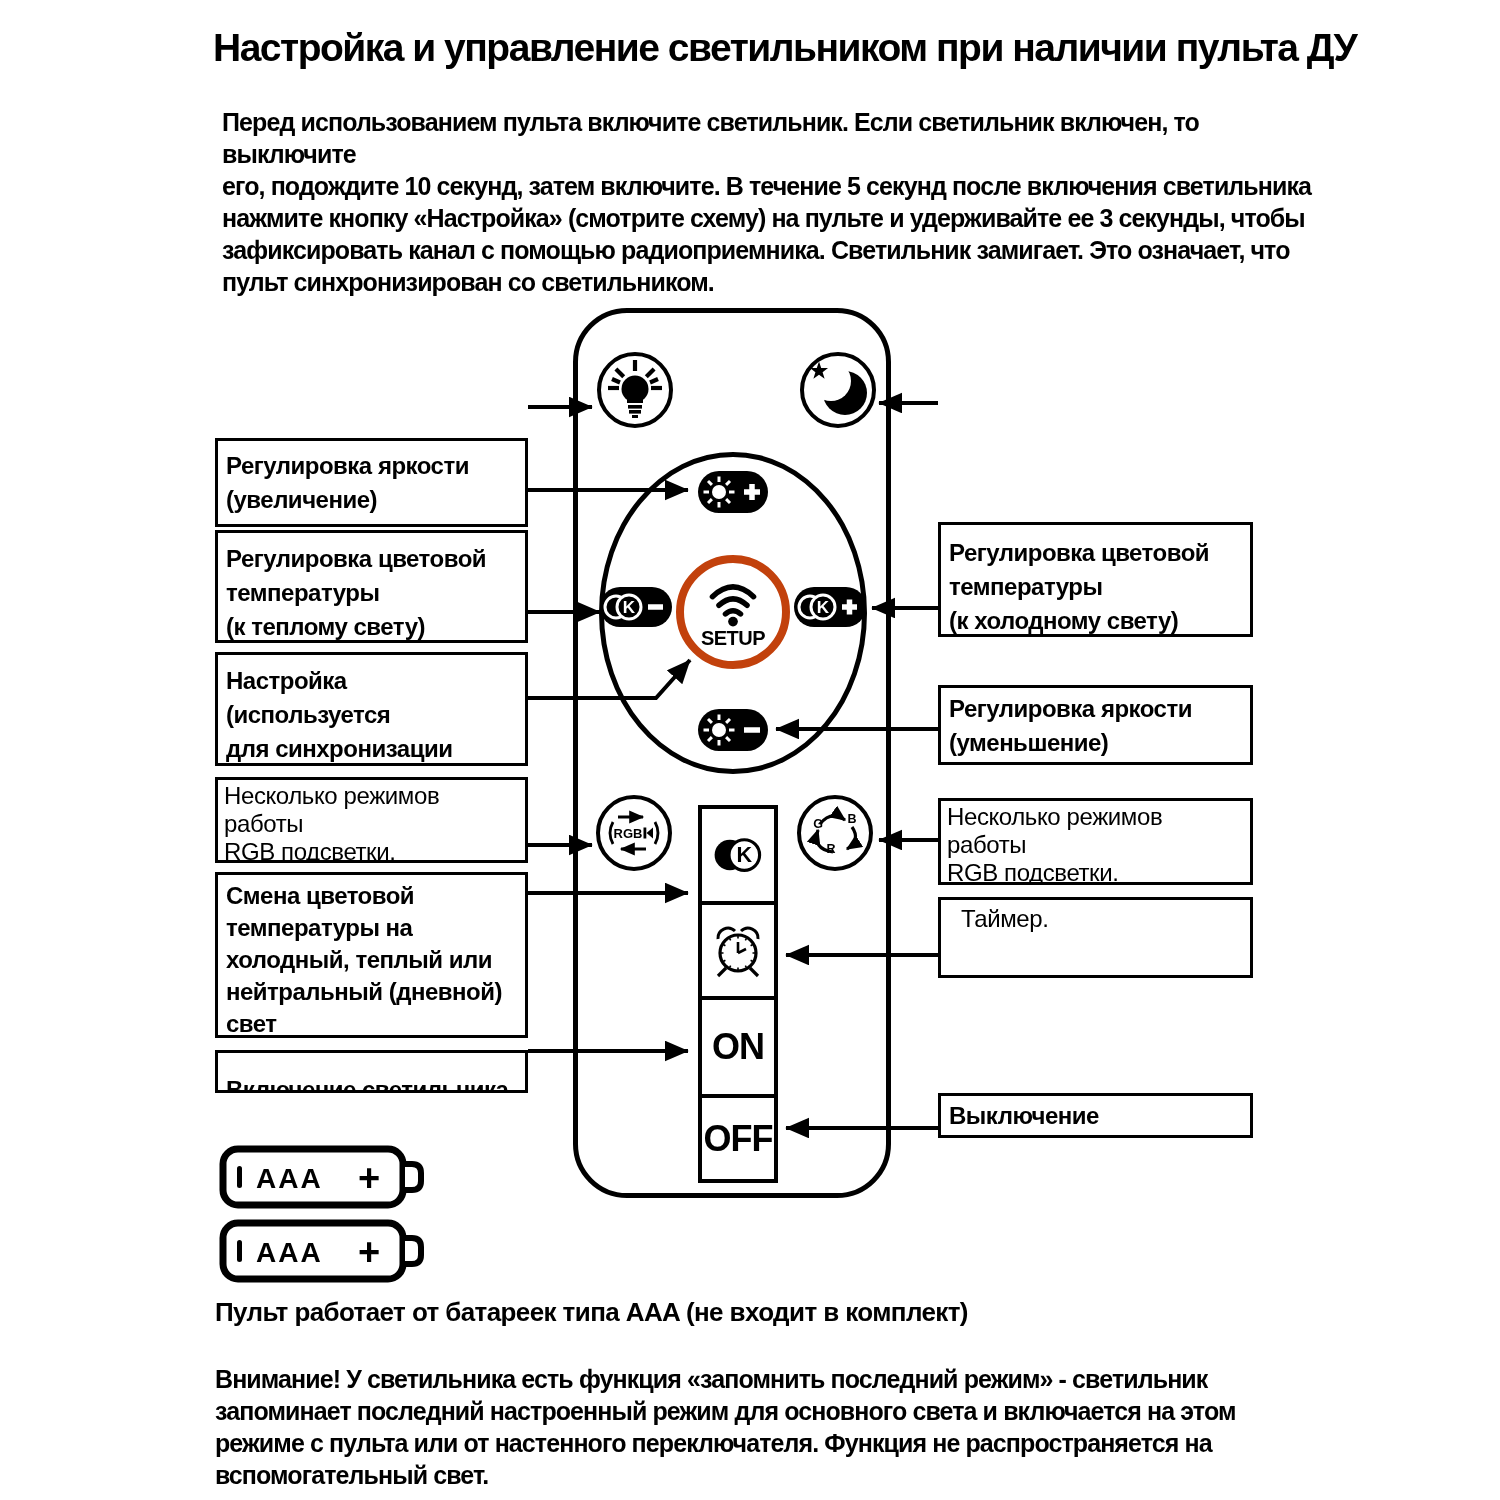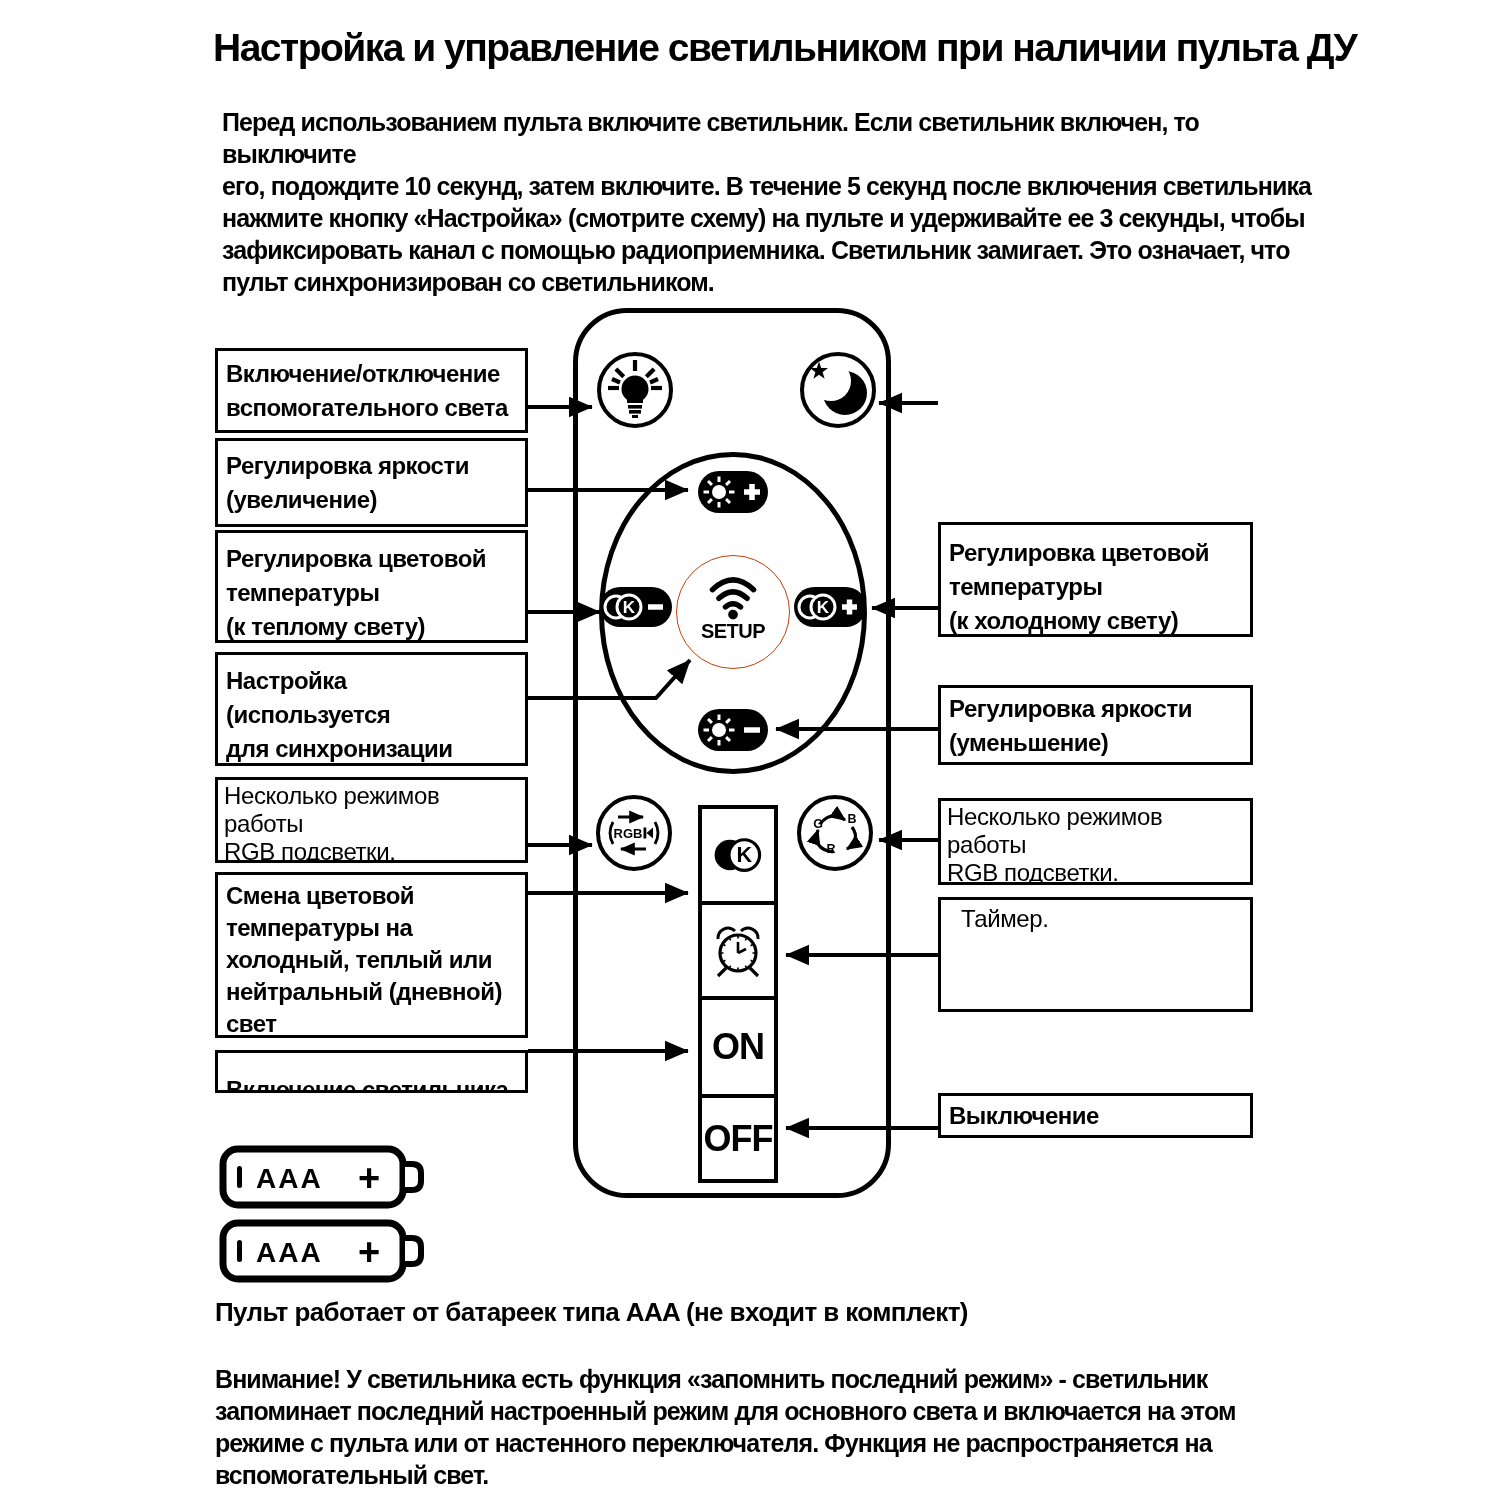--- a/index.html
+++ b/index.html
@@ -18,43 +18,41 @@
   .box-reg{font-weight:normal;line-height:28px;padding:2px 6px;letter-spacing:-0.4px;}
 
   
   #remote-body{left:573px;top:308px;width:318px;height:890px;border:5px solid #000;
                border-radius:54px;box-sizing:border-box;background:#fff;}
   .circle-btn{position:absolute;border:4px solid #000;border-radius:50%;background:#fff;
               box-sizing:border-box;display:flex;align-items:center;justify-content:center;}
   #nav-ring{left:599px;top:452px;width:268px;height:322px;border:5px solid #000;border-radius:50%;
             box-sizing:border-box;background:#fff;}
   .pill{position:absolute;background:#000;border-radius:999px;display:flex;align-items:center;justify-content:center;}
-  #setup-button{left:676px;top:555px;width:114px;height:114px;border:1px solid #c2410c;border-radius:50%;
+  #setup-button{left:676px;top:555px;width:114px;height:114px;border:8px solid #c2410c;border-radius:50%;
                 background:#fff;box-sizing:border-box;display:flex;flex-direction:column;align-items:center;}
   #setup-label{font-size:20px;font-weight:bold;letter-spacing:-0.5px;margin-top:0px;}
   #function-column{left:698px;top:805px;width:80px;height:378px;border:4px solid #000;box-sizing:border-box;background:#fff;}
   .fcell{width:100%;box-sizing:border-box;display:flex;align-items:center;justify-content:center;}
   .fcell-b{border-bottom:4px solid #000;}
   .onoff{font-size:36px;font-weight:bold;letter-spacing:-1px;}
   svg{display:block;}
 </style>
 </head>
 <body>
 
 <div id="page">
 
   <div class="abs" id="title">Настройка и управление светильником при наличии пульта ДУ</div>
   <div class="abs para" id="intro">Перед использованием пульта включите светильник. Если светильник включен, то выключите
 его, подождите 10 секунд, затем включите. В течение 5 секунд после включения светильника
 нажмите кнопку «Настройка» (смотрите схему) на пульте и удерживайте ее 3 секунды, чтобы
 зафиксировать канал с помощью радиоприемника. Светильник замигает. Это означает, что
 пульт синхронизирован со светильником.</div>
 
-  <div class="box" style="left:215px;top:348px;width:313px;height:85px;">Включение/отключение
-вспомогательного света</div>
   <div class="box" style="left:215px;top:438px;width:313px;height:89px;padding-top:8px;">Регулировка яркости
 (увеличение)</div>
   <div class="box" style="left:215px;top:530px;width:313px;height:113px;padding-top:9px;">Регулировка цветовой
 температуры
 (к теплому свету)</div>
   <div class="box" style="left:215px;top:652px;width:313px;height:114px;padding-top:9px;">Настройка (используется
 для синхронизации
 пульта и светильника)</div>
   <div class="box box-reg" style="left:215px;top:777px;width:313px;height:86px;">Несколько режимов работы
 RGB подсветки.
@@ -67,21 +65,21 @@
   <div class="box" style="left:215px;top:1050px;width:313px;height:43px;padding-top:20px;">Включение светильника</div>
 
   <div class="box" style="left:938px;top:522px;width:315px;height:115px;padding-top:11px;">Регулировка цветовой
 температуры
 (к холодному свету)</div>
   <div class="box" style="left:938px;top:685px;width:315px;height:80px;padding-top:4px;">Регулировка яркости
 (уменьшение)</div>
   <div class="box box-reg" style="left:938px;top:798px;width:315px;height:87px;">Несколько режимов работы
 RGB подсветки.
 Ручная настройка.</div>
-  <div class="box box-reg" style="left:938px;top:897px;width:315px;height:115px;padding-top:5px;padding-left:20px;">Таймер.</div>
+  <div class="box box-reg" style="left:938px;top:897px;width:315px;height:81px;padding-top:5px;padding-left:20px;">Таймер.</div>
   <div class="box" style="left:938px;top:1093px;width:315px;height:45px;padding-top:3px;">Выключение светильника</div>
 
   <div class="abs" id="remote-body"></div>
   <div class="abs" id="nav-ring"></div>
 
   <div class="circle-btn" style="left:597px;top:352px;width:76px;height:76px;">
     <svg width="66" height="66" viewBox="-33 -33 66 66">
       <g stroke="#000" stroke-width="4.2">
         <line x1="16" y1="-2" x2="27" y2="-2"></line>
           <line x1="-16" y1="-2" x2="-27" y2="-2"></line>

